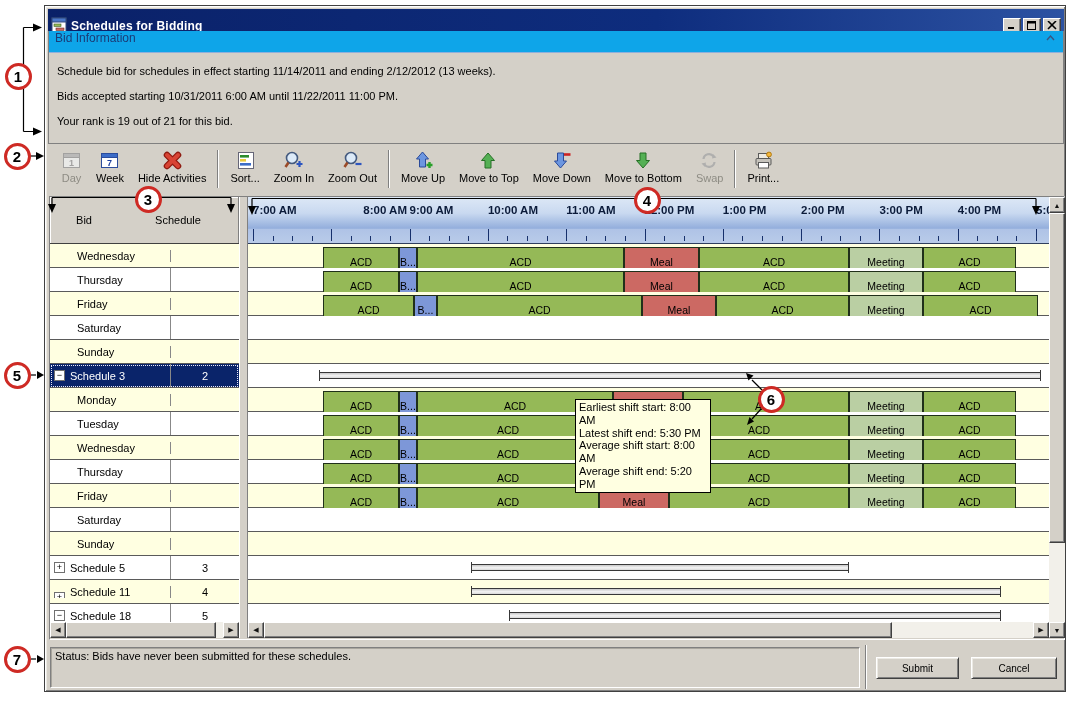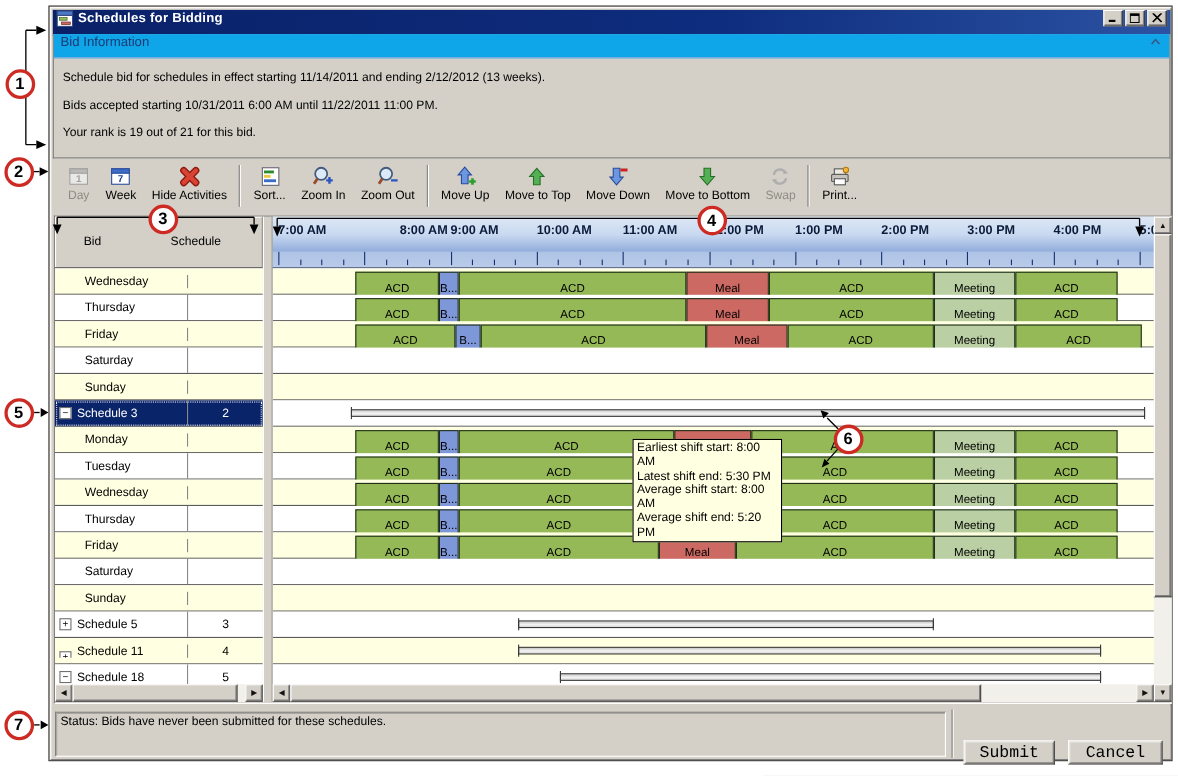--- a/index.html
+++ b/index.html
@@ -7,21 +7,21 @@
   body { font-family:"Liberation Sans", sans-serif; font-size:11px; color:#000; }
   .page { position:relative; width:1071px; height:705px; background:#fff; overflow:hidden; }
 
   
   .window { position:absolute; left:44px; top:5px; width:1022px; height:687px;
     background:#D4D0C8;
     border:1px solid #404040;
     box-shadow: inset 1px 1px 0 #FFFFFF, inset -1px -1px 0 #808080, inset 2px 2px 0 #ECEAE4; }
   .titlebar { position:absolute; left:3px; top:3px; width:1016px; height:24px;
     background:linear-gradient(90deg,#0A2168 0%,#0E2D7E 60%,#2C52A2 100%);
-    display:flex; align-items:flex-start; padding:0 3px; }
+    display:flex; align-items:flex-end; padding:0 3px; }
   .title-icon { width:16px; height:16px; margin-right:4px; flex:none; }
   .title-text { color:#fff; font-weight:bold; font-size:12px; letter-spacing:.2px; flex:1;
     white-space:nowrap; overflow:hidden; }
   .title-buttons { display:flex; gap:2px; }
   .tbtn { width:18px; height:15px; background:#D4D0C8; border:1px solid;
     border-color:#fff #404040 #404040 #fff; box-shadow:inset -1px -1px 0 #808080;
     display:flex; align-items:center; justify-content:center; padding:0; cursor:default; }
 
   
   .bid-panel { position:absolute; left:3px; top:25px; width:1016px; height:113px;
@@ -107,23 +107,23 @@
   .hscroll .sb-thumb { top:0; height:16px; }
   .vscroll .sb-thumb { left:0; width:16px; }
 
   
   .statusbar { position:absolute; left:3px; top:636px; width:1016px; height:48px; background:#D4D0C8; }
   .status-panel { position:absolute; left:2px; top:5px; width:810px; height:41px;
     border:1px solid; border-color:#808080 #fff #fff #808080; box-shadow:inset 1px 1px 0 #A9A69E;
     padding:2px 4px; }
   .status-divider { position:absolute; left:817px; top:3px; height:44px; width:0;
     border-left:1px solid #808080; border-right:1px solid #fff; }
-  .btn { position:absolute; top:15px; height:22px; background:#D4D0C8; font-size:15px;
-    font-family:Liberation Mono, monospace; border:1px solid; border-color:#fff #404040 #404040 #fff;
-    box-shadow:inset 1px 1px 0 #ECEAE4, inset -1px -1px 0 #808080; cursor:default;margin-top:16px; }
+  .btn { position:absolute; top:15px; height:22px; background:#D4D0C8; font-size:10px;
+    font-family:Liberation Sans, sans-serif; border:1px solid; border-color:#fff #404040 #404040 #fff;
+    box-shadow:inset 1px 1px 0 #ECEAE4, inset -1px -1px 0 #808080; cursor:default; }
   .btn-submit { left:828px; width:83px; } .btn-cancel { left:923px; width:86px; }
 
   
   .overlay { position:absolute; left:0; top:0; width:1071px; height:705px;
     z-index:55; pointer-events:none; }
   .callout { position:absolute; width:27px; height:27px; border-radius:50%;
     border:3px solid #CE2A24; background:#fff; color:#000; z-index:60;
     display:flex; align-items:center; justify-content:center;
     font-size:15px; font-weight:bold; pointer-events:none; }
 </style>

